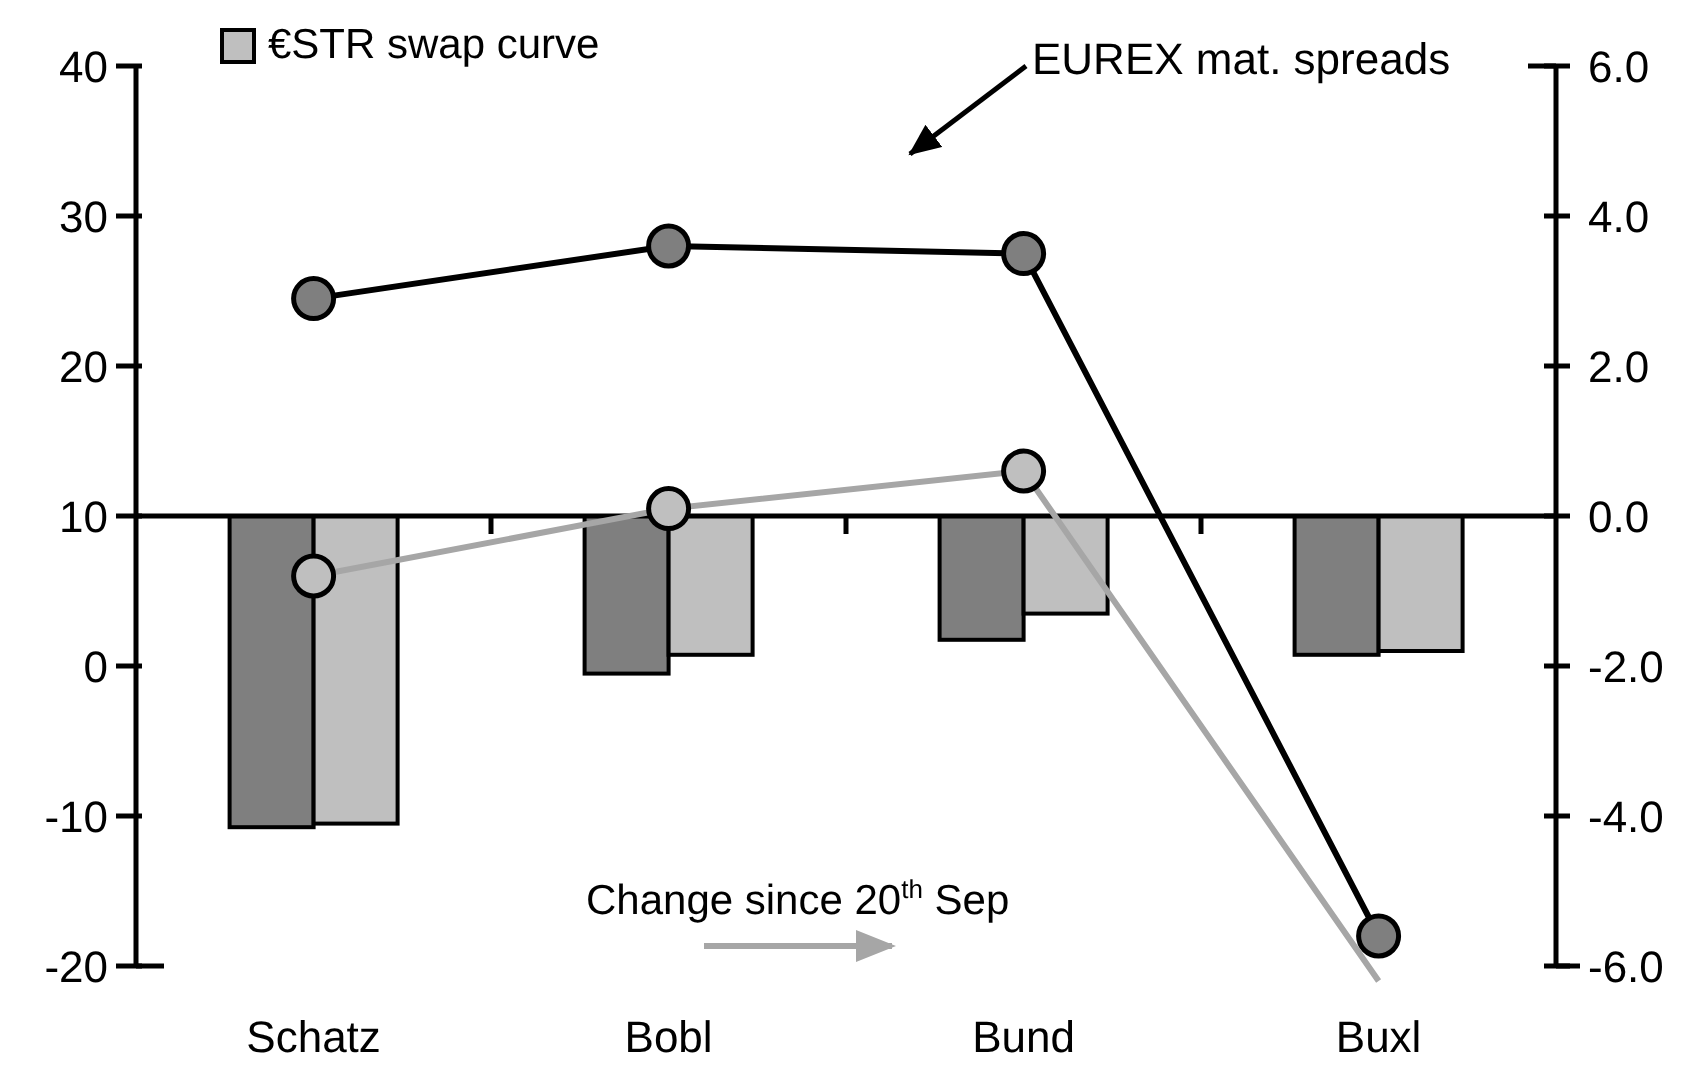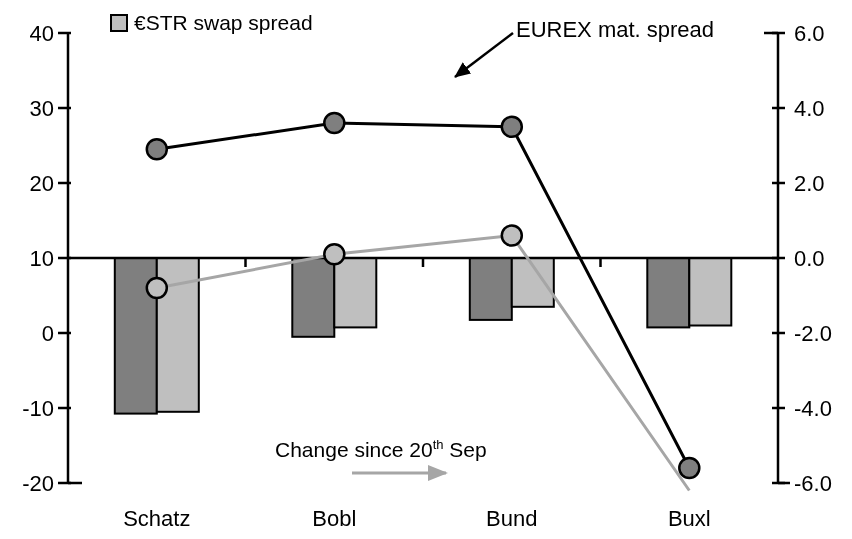--- a/index.html
+++ b/index.html
@@ -3,21 +3,21 @@
 <meta charset="utf-8">
 <style>
   html,body{margin:0;padding:0;background:#fff;}
   body{width:852px;height:539px;font-family:"Liberation Sans",sans-serif;color:#000;}
   .stage{position:relative;width:852px;height:539px;overflow:hidden;background:#fff;text-decoration:underline;}
   .stage svg{position:absolute;left:0;top:0;}
   .legend{position:absolute;left:110px;top:10px;}
   .legend-row{display:flex;align-items:center;height:26px;margin-bottom:8px;font-size:21px;white-space:nowrap;}
   .swatch{width:14px;height:14px;border:2px solid #000;margin-right:6px;display:inline-block;flex:0 0 auto;}
   .curve-note{position:absolute;left:516px;top:16px;font-size:22px;line-height:28px;white-space:nowrap;}
-  .change-note{position:absolute;left:275px;top:437px;font-size:21px;white-space:nowrap;}
+  .change-note{position:absolute;left:293px;top:437px;font-size:21px;white-space:nowrap;}
   .change-note sup{font-size:13px;}
 </style>
 </head>
 <body>
 
 <div class="stage">
 
   <svg id="chart" width="852" height="539" viewBox="0 0 852 539">
       <defs>
     <marker id="ahB" markerUnits="userSpaceOnUse" markerWidth="17" markerHeight="15" refX="15" refY="7" orient="auto">
@@ -85,23 +85,23 @@
       <text x="334.3" y="526" text-anchor="middle" font-size="22">Bobl</text>
       <text x="511.8" y="526" text-anchor="middle" font-size="22">Bund</text>
       <text x="689.3" y="526" text-anchor="middle" font-size="22">Buxl</text>
       <line x1="513" y1="33" x2="455" y2="77" stroke="#000" stroke-width="2.5" marker-end="url(#ahB)"></line>
       <line x1="352" y1="473" x2="446" y2="473" stroke="#A6A6A6" stroke-width="3" marker-end="url(#ahG)"></line>
     </svg>
 
   <div class="legend">
     <div class="legend-row">
       <span class="swatch" style="background: rgb(191, 191, 191);"></span>
-      <span>€STR swap spread</span>
+      <span>€STR swap curve</span>
     </div>
   </div>
 
   <div class="curve-note">
-    <div>EUREX mat. spread</div>
+    <div>EUREX mat. spreads</div>
   </div>
 
   <div class="change-note"><span>Change since 20</span><sup>th</sup><span> Sep</span></div>
 
 </div>
 
 </body></html>

